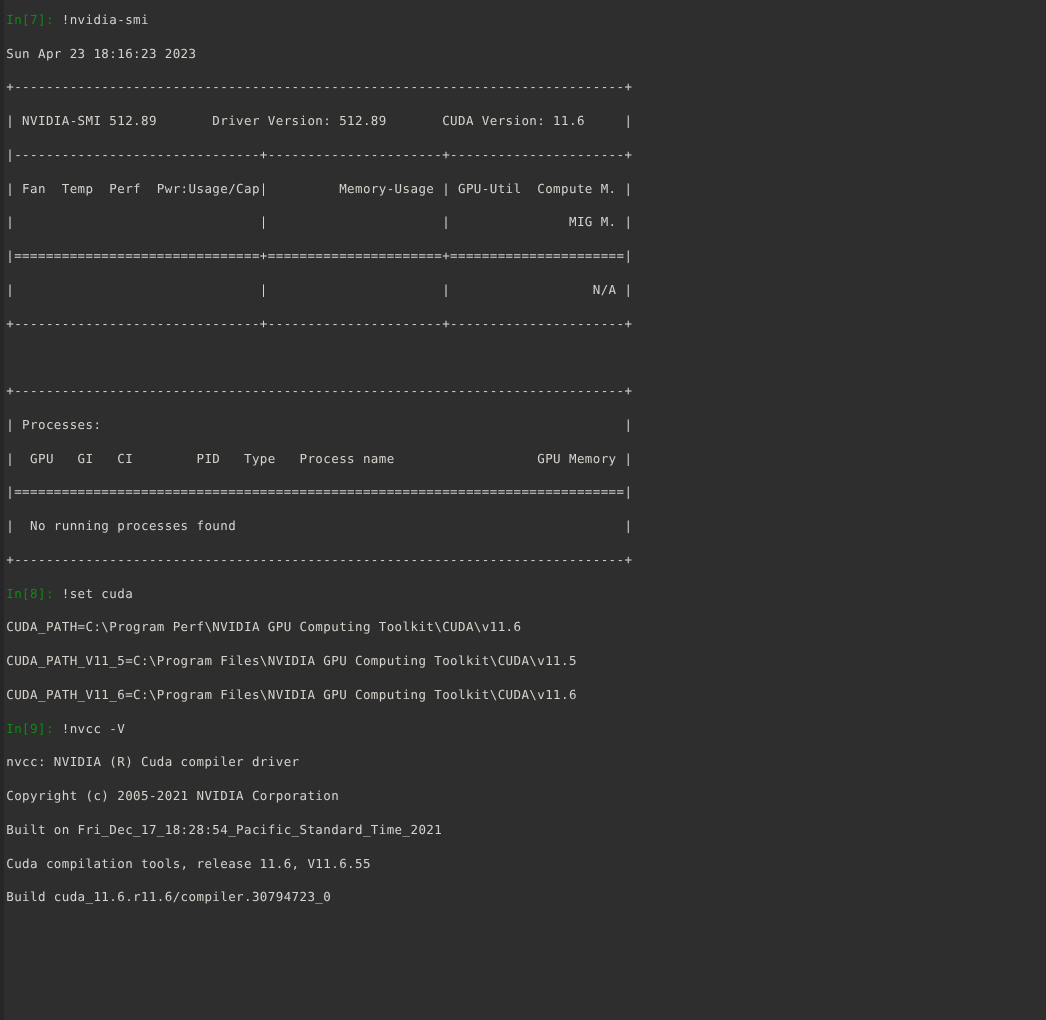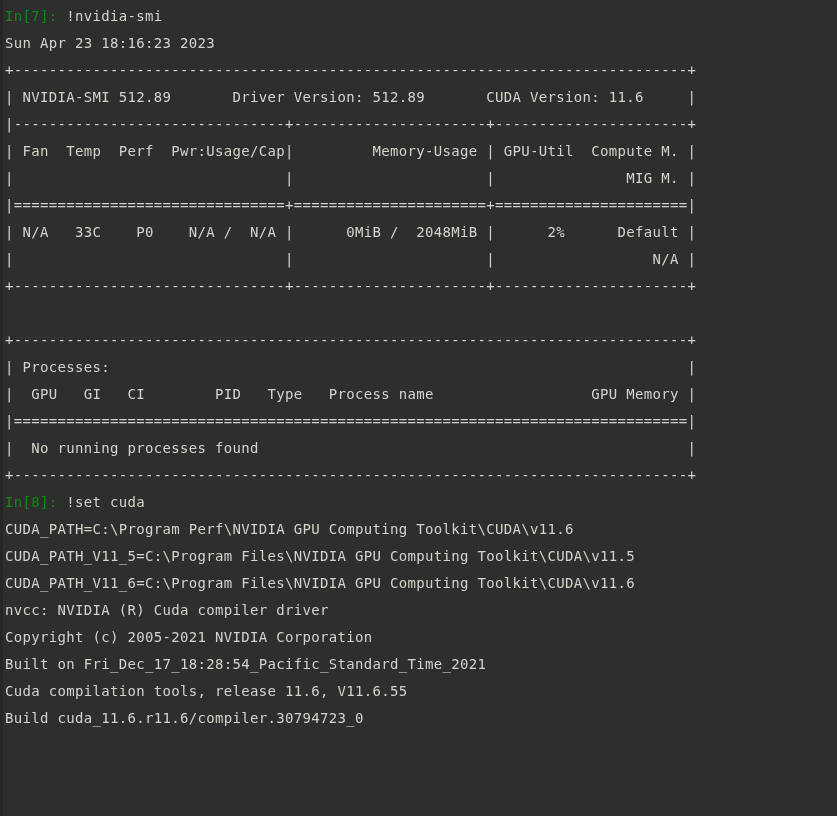--- a/index.html
+++ b/index.html
@@ -31,21 +31,21 @@
     height: 816px;
     background: #262628;
   }
   #stream {
     position: relative;
     padding-left: 5px;
   }
   .line {
     height: 27px;
     line-height: 27px;
-    font-size: 14px;
+    font-size: 10px;
     letter-spacing: 0.32px;
     color: #d6d2cc;
     white-space: pre;
     font-family: "DejaVu Sans Mono", "Liberation Mono", monospace;
   }
   .line.blank {
     color: transparent;
   }
   .prompt {
     color: #0f8a15;
@@ -61,33 +61,33 @@
   <div id="gutter"></div>
   <div id="stream">
       <div class="line"><span class="prompt">In[7]:</span> <span class="cmd">!nvidia-smi</span></div>
       <div class="line">Sun Apr 23 18:16:23 2023</div>
       <div class="line">+-----------------------------------------------------------------------------+</div>
       <div class="line">| NVIDIA-SMI 512.89       Driver Version: 512.89       CUDA Version: 11.6     |</div>
       <div class="line">|-------------------------------+----------------------+----------------------+</div>
       <div class="line">| Fan  Temp  Perf  Pwr:Usage/Cap|         Memory-Usage | GPU-Util  Compute M. |</div>
       <div class="line">|                               |                      |               MIG M. |</div>
       <div class="line">|===============================+======================+======================|</div>
-      <div class="line">| N/A   33C    P0    N/A /  N/A |      0MiB /  2048MiB |      2%      Default |</div>
       <div class="line">|                               |                      |                  N/A |</div>
       <div class="line">+-------------------------------+----------------------+----------------------+</div>
       <div class="line blank"></div>
       <div class="line">+-----------------------------------------------------------------------------+</div>
       <div class="line">| Processes:                                                                  |</div>
       <div class="line">|  GPU   GI   CI        PID   Type   Process name                  GPU Memory |</div>
       <div class="line">|=============================================================================|</div>
       <div class="line">|  No running processes found                                                 |</div>
       <div class="line">+-----------------------------------------------------------------------------+</div>
       <div class="line"><span class="prompt">In[8]:</span> <span class="cmd">!set cuda</span></div>
       <div class="line">CUDA_PATH=C:\Program Perf\NVIDIA GPU Computing Toolkit\CUDA\v11.6</div>
       <div class="line">CUDA_PATH_V11_5=C:\Program Files\NVIDIA GPU Computing Toolkit\CUDA\v11.5</div>
       <div class="line">CUDA_PATH_V11_6=C:\Program Files\NVIDIA GPU Computing Toolkit\CUDA\v11.6</div>
+      <div class="line"><span class="prompt">In[9]:</span> <span class="cmd">!nvcc -V</span></div>
       <div class="line">nvcc: NVIDIA (R) Cuda compiler driver</div>
       <div class="line">Copyright (c) 2005-2021 NVIDIA Corporation</div>
       <div class="line">Built on Fri_Dec_17_18:28:54_Pacific_Standard_Time_2021</div>
       <div class="line">Cuda compilation tools, release 11.6, V11.6.55</div>
       <div class="line">Build cuda_11.6.r11.6/compiler.30794723_0</div>
     </div>
 </div>
 
 </body></html>

